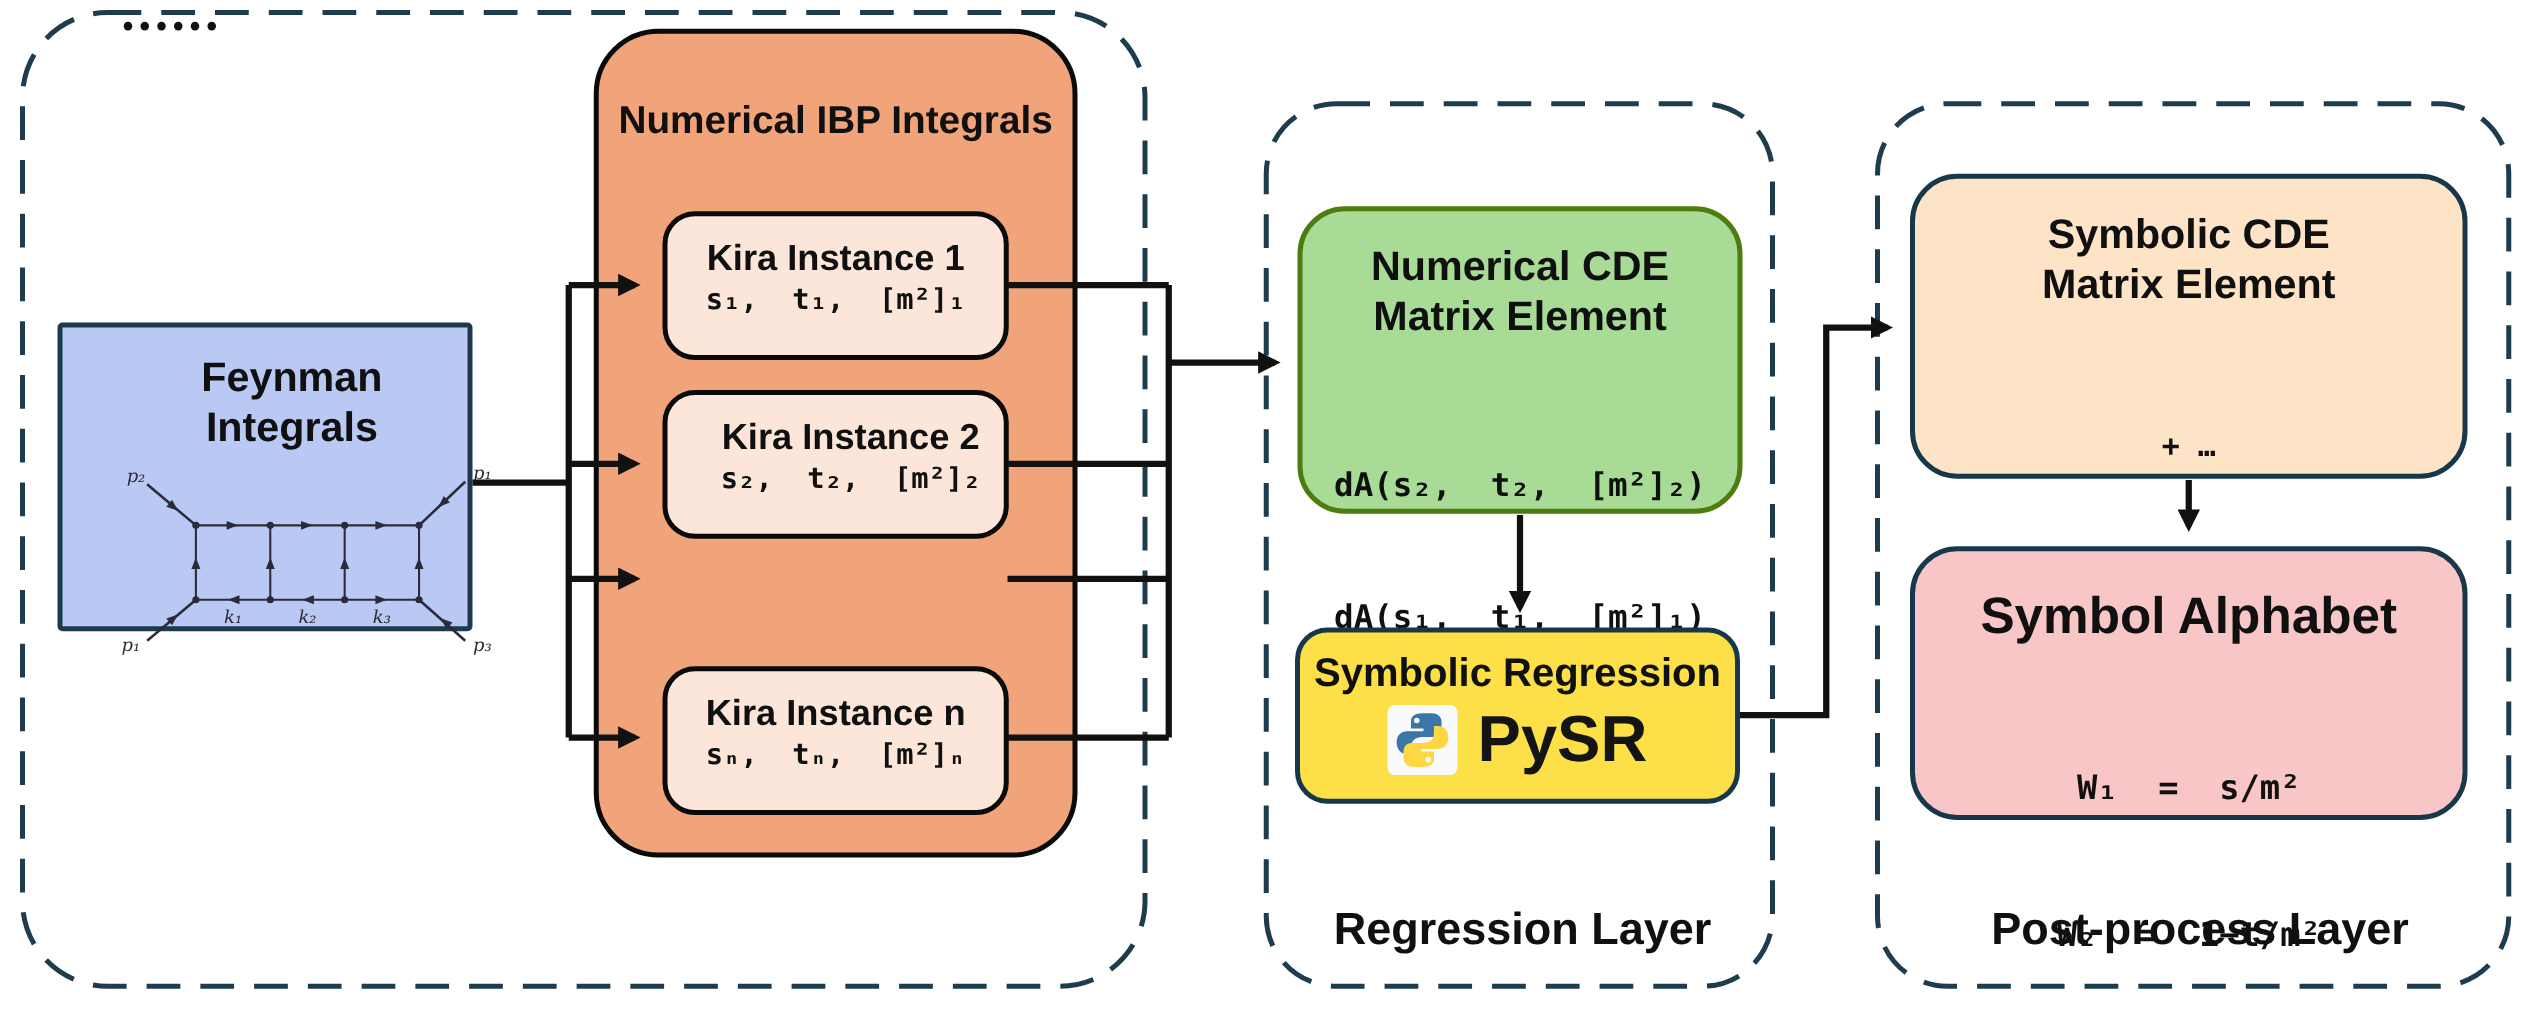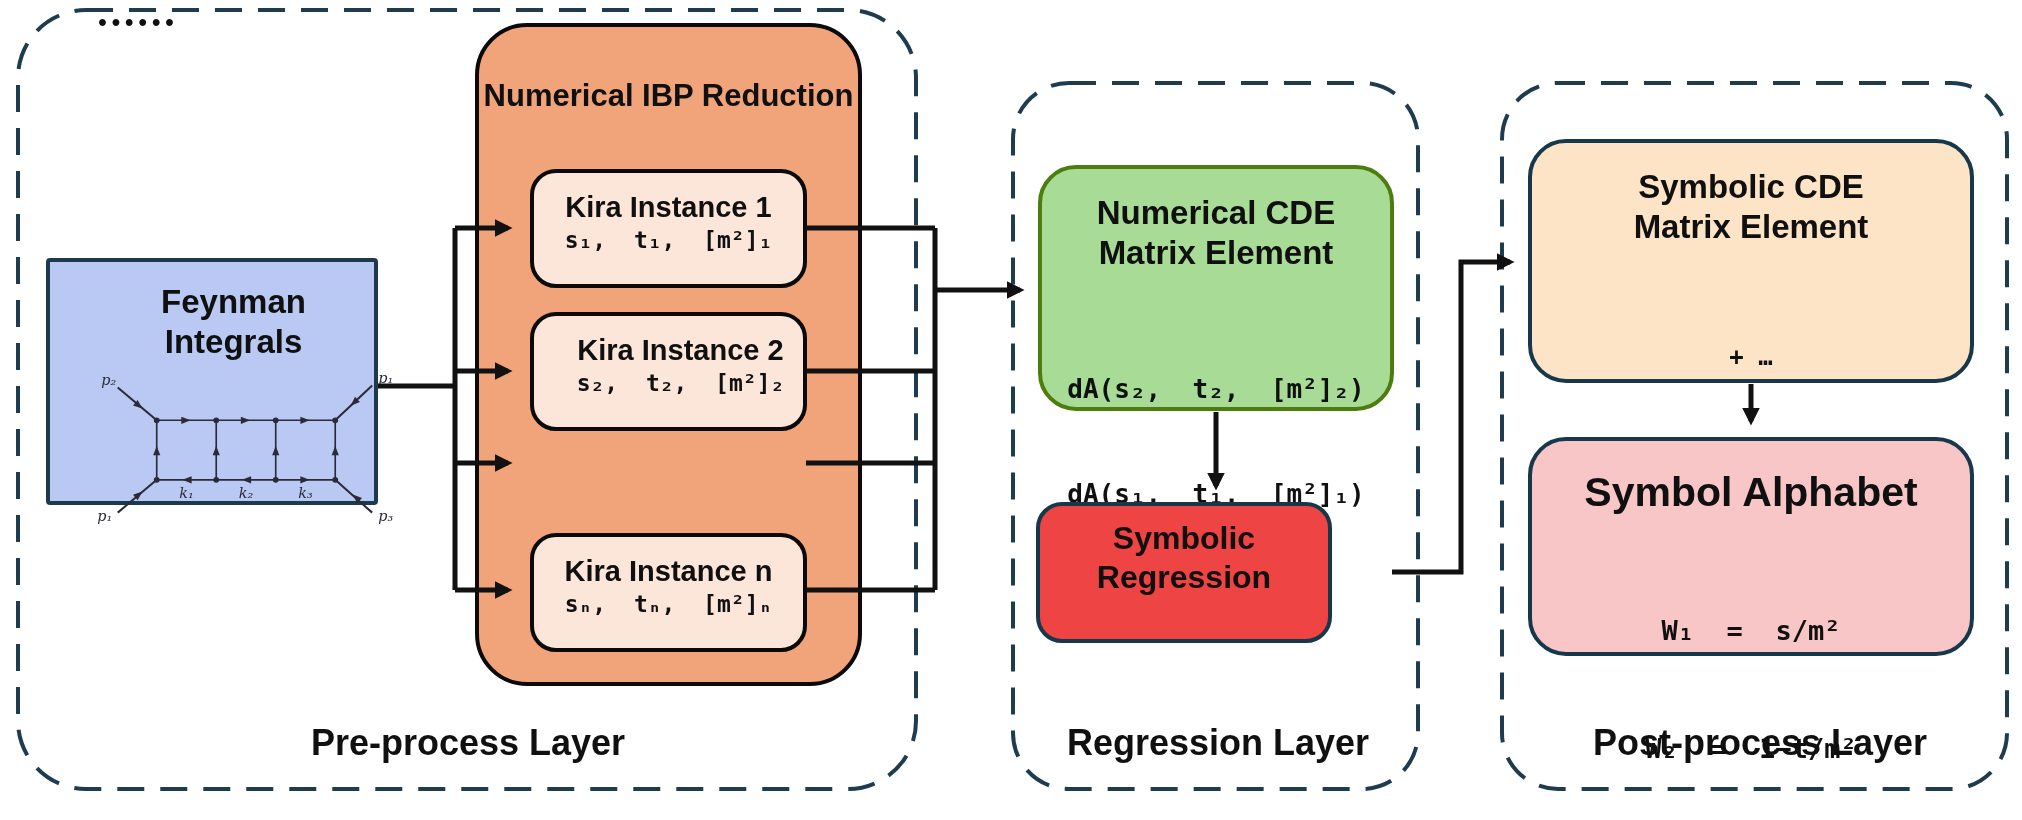--- a/index.html
+++ b/index.html
@@ -20,22 +20,22 @@
   .kira{left:530px;width:277px;height:119px;border-radius:26px;background:#fce5d9;border:4px solid #0a0a0a;}
   #kira-1{top:169px;} #kira-2{top:312px;padding-left:24px;} #kira-n{top:533px;}
   .kira .t1{margin-top:17px;font-size:29px;}
   .kira .mono{margin-top:2px;font-size:23px;}
   #kira-dots{left:530px;top:436px;width:277px;height:44px;text-align:center;
              font-size:24px;font-weight:bold;color:#101010;letter-spacing:5px;line-height:44px;}
   #green-box{left:1038px;top:165px;width:356px;height:246px;border-radius:38px;
              background:#a8db96;border:4px solid #4d7c0f;}
   #green-box .t1{margin-top:24px;font-size:33px;}
   #green-box .mono{margin-top:28px;font-size:26px;line-height:1.35;}
-  #pysr-box{left:1036px;top:502px;width:296px;height:141px;border-radius:26px;
-            background:#ef4444;border:4px solid #17384a;}
+  #pysr-box{left:1036px;top:502px;width:356px;height:141px;border-radius:26px;
+            background:#fde047;border:4px solid #17384a;}
   #pysr-box .t1{margin-top:13px;font-size:32px;}
   #pysr-row{display:flex;align-items:center;justify-content:center;margin-top:4px;gap:16px;}
   #python-logo-wrap{width:56px;height:56px;background:#f8fafc;border-radius:6px;
                     display:flex;align-items:center;justify-content:center;}
   #pysr-name{font-family:"Liberation Sans",sans-serif;font-weight:bold;font-size:52px;color:#141414;}
   #peach-box{left:1528px;top:139px;width:446px;height:244px;border-radius:38px;
              background:#fde4c6;border:4px solid #17384a;}
   #peach-box .t1{margin-top:24px;font-size:33px;}
   #peach-box .mono{margin-top:26px;font-size:24px;line-height:1.4;}
   #pink-box{left:1528px;top:437px;width:446px;height:219px;border-radius:38px;
@@ -105,21 +105,21 @@
         <text x="4" y="148">p₁</text>
         <text x="278" y="148">p₃</text>
         <text x="84" y="126">k₁</text>
         <text x="142" y="126">k₂</text>
         <text x="200" y="126">k₃</text>
       </g>
     </svg>
   </div>
 
   <div class="box" id="ibp-box">
-    <div class="t1">Numerical IBP Reduction</div>
+    <div class="t1">Numerical IBP Integrals</div>
   </div>
 
   <div class="box kira" id="kira-1">
     <div class="t1">Kira Instance 1</div>
     <div class="mono">s₁,  t₁,  [m²]₁</div>
   </div>
   <div class="box kira" id="kira-2">
     <div class="t1">Kira Instance 2</div>
     <div class="mono">s₂,  t₂,  [m²]₂</div>
   </div>
@@ -136,20 +136,31 @@
     </div>
     <div class="mono">
       <div>dA(s₂,  t₂,  [m²]₂)</div>
       <div>dA(s₁,  t₁,  [m²]₁)</div>
       <div>…</div>
     </div>
   </div>
 
   <div class="box" id="pysr-box">
     <div class="t1">Symbolic Regression</div>
+    <div id="pysr-row">
+      <div id="python-logo-wrap">
+        <svg width="48" height="48" viewBox="0 0 48 48">
+          <path fill="#3b76a8" d="M23.8 2.5c-6.2 0-9 2.4-9 6.8v5.5h10v2.1H11.6c-4.7 0-8.3 3.3-8.3 9.1s3.6 9.2 8.3 9.2h3.3v-6c0-4.7 3.9-7.6 8.6-7.6h9.1c3.9 0 6.6-2.7 6.6-6.6V9.3c0-4.3-3.3-6.8-7.9-6.8h-7.5z"></path>
+          <circle fill="#ffffff" cx="19.4" cy="8.3" r="2.2"></circle>
+          <path fill="#ffd644" d="M24.2 45.5c6.2 0 9-2.4 9-6.8v-5.5h-10v-2.1h13.2c4.7 0 8.3-3.3 8.3-9.1s-3.6-9.2-8.3-9.2h-3.3v6c0 4.7-3.9 7.6-8.6 7.6h-9.1c-3.9 0-6.6 2.7-6.6 6.6v5.7c0 4.3 3.3 6.8 7.9 6.8h7.5z"></path>
+          <circle fill="#ffffff" cx="28.6" cy="39.7" r="2.2"></circle>
+        </svg>
+      </div>
+      <div id="pysr-name">PySR</div>
+    </div>
   </div>
 
   <div class="box" id="peach-box">
     <div class="t1">
       <div>Symbolic CDE</div>
       <div>Matrix Element</div>
     </div>
     <div class="mono">
       <div>+ …</div>
     </div>
@@ -157,21 +168,20 @@
 
   <div class="box" id="pink-box">
     <div class="t1">Symbol Alphabet</div>
     <div class="mono">
       <div>W₁  =  s/m²</div>
       <div>W₂  =  1−t/m²</div>
       
     </div>
   </div>
 
-  <div class="layer-label" id="pre-label">Pre-process Layer</div>
   <div class="layer-label" id="reg-label">Regression Layer</div>
   <div class="layer-label" id="post-label">Post-process Layer</div>
 
   <svg class="layer" width="2022" height="820">
     <defs>
       <marker id="ah" viewBox="0 0 10 10" refX="7.5" refY="5" markerWidth="3.6" markerHeight="3.6" orient="auto-start-reverse" markerUnits="strokeWidth">
         <path d="M0 0 L10 5 L0 10 z" fill="#111111"></path>
       </marker>
     </defs>
     <g stroke="#111111" stroke-width="5" fill="none">

